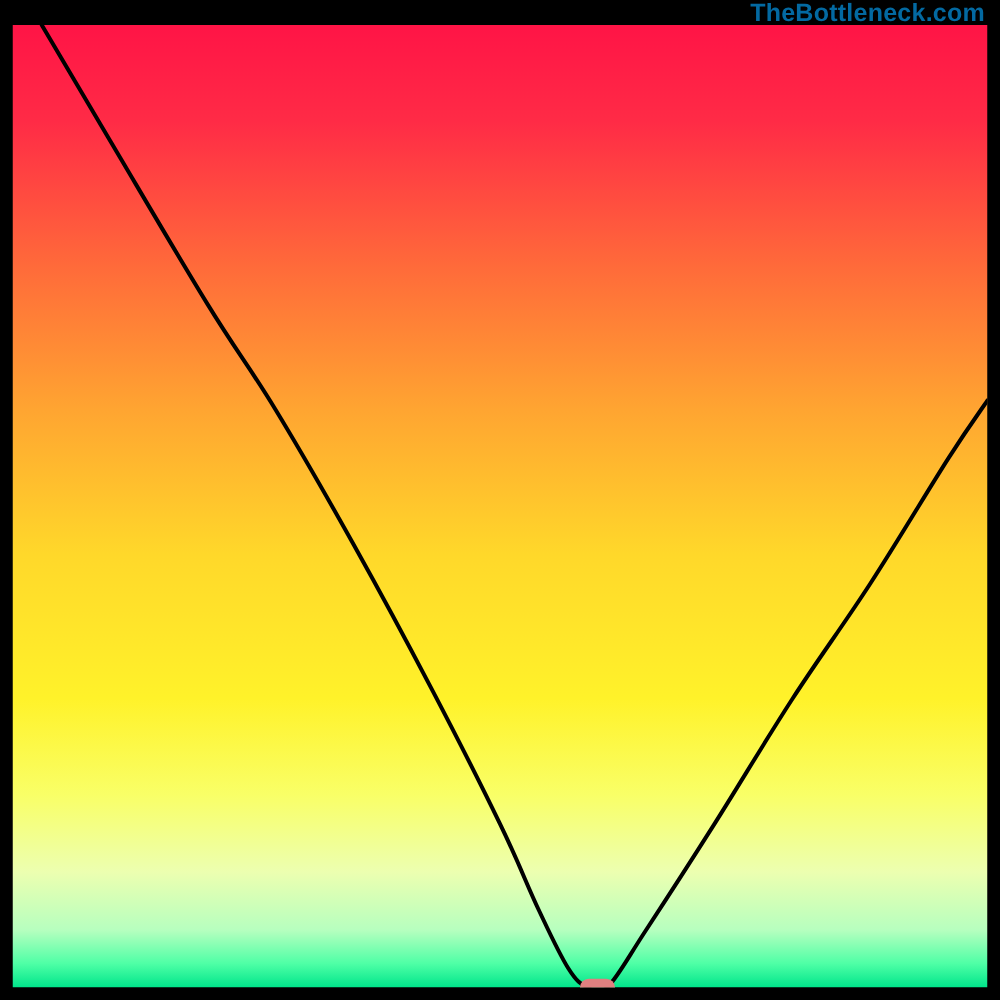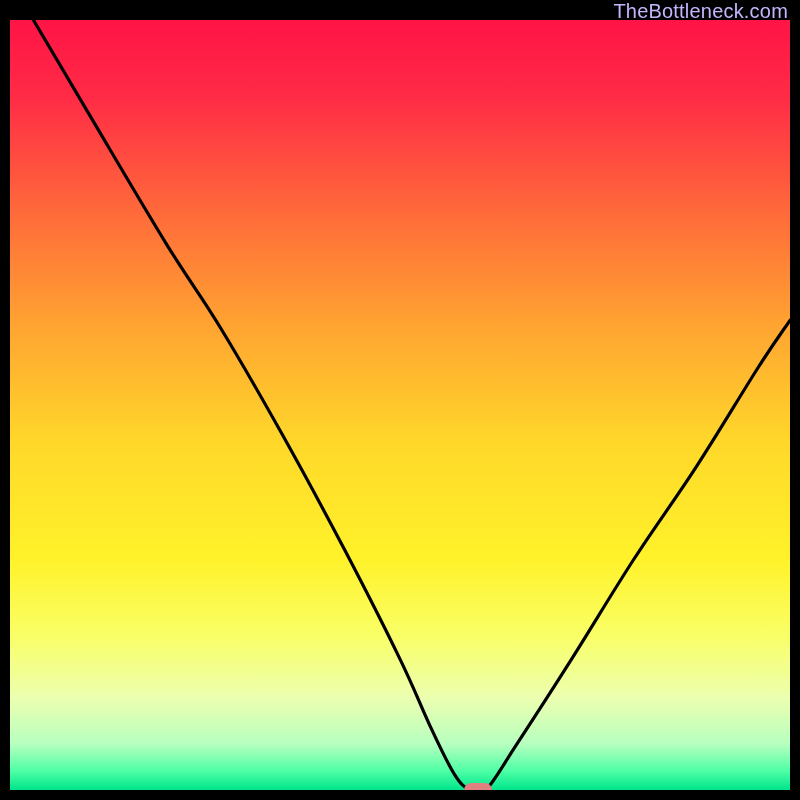--- a/index.html
+++ b/index.html
@@ -17,22 +17,22 @@
     width: 780px;
     height: 770px;
     background: #000000;
   }
   .watermark {
     position: absolute;
     top: 0px;
     right: 12px;
     font-family: Arial, Helvetica, sans-serif;
     font-size: 20px;
-    font-weight: 400;
-    color: #c4b5fd;
+    font-weight: 700;
+    color: #0369a1;
     letter-spacing: 0.2px;
   }
   svg {
     display: block;
   }
 </style>
 </head>
 <body>
 
 <div class="watermark">TheBottleneck.com</div>

